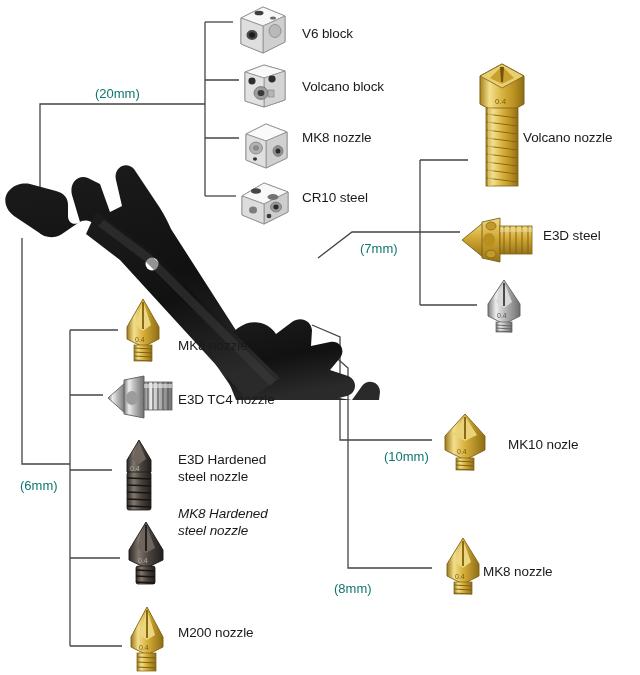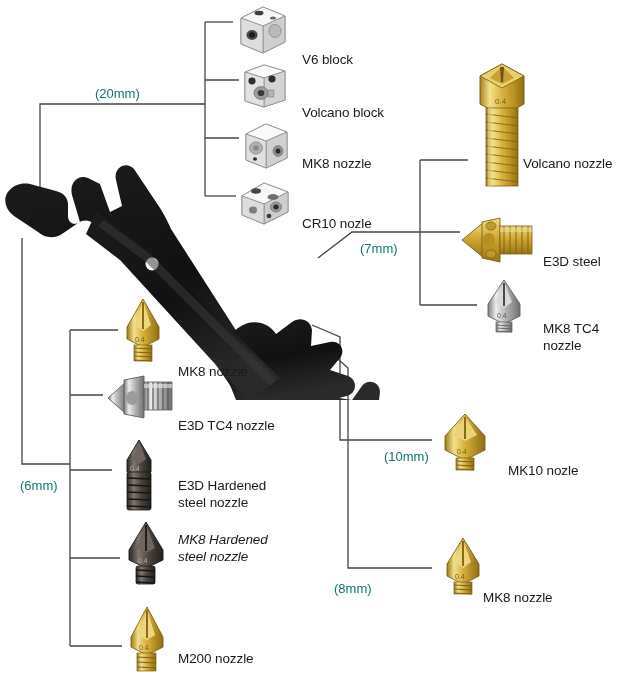--- a/index.html
+++ b/index.html
@@ -16,21 +16,20 @@
     overflow: hidden;
   }
   .label {
     position: absolute;
     font-family: "Liberation Sans", sans-serif;
     font-size: 13.5px;
     color: #1a1a1a;
     line-height: 1.25;
     white-space: pre-line;
     letter-spacing: -0.1px;
-    margin-top: 26px;
   }
   .dim {
     position: absolute;
     font-family: "Liberation Sans", sans-serif;
     font-size: 13px;
     color: #0f766e;
     white-space: nowrap;
   }
   .part {
     position: absolute;
@@ -443,25 +442,24 @@
           <path d="M14,59 L33,60"></path>
           <path d="M14,64 L33,65"></path>
       </g>
       <text x="16" y="47" font-family="Liberation Sans, sans-serif" font-size="7" fill="#7a5c0f">0.4</text>
     </svg>
   </div>
 
   <div class="label" style="left:302px; top:26px;">V6 block</div>
   <div class="label" style="left:302px; top:79px;">Volcano  block</div>
   <div class="label" style="left:302px; top:130px;">MK8 nozzle</div>
-  <div class="label" style="left:302px; top:190px;">CR10 nozle</div>
+  <div class="label" style="left:302px; top:190px;">CR10 steel</div>
 
   <div class="label" style="left:523px; top:130px;">Volcano nozzle</div>
   <div class="label" style="left:543px; top:228px;">E3D steel</div>
-  <div class="label" style="left:543px; top:295px;">MK8 TC4 nozzle</div>
   <div class="label" style="left:508px; top:437px;">MK10 nozle</div>
   <div class="label" style="left:483px; top:564px;">MK8 nozzle</div>
 
   <div class="label" style="left:178px; top:338px;">MK8 nozzle</div>
   <div class="label" style="left:178px; top:392px;">E3D TC4 nozzle</div>
   <div class="label" style="left:178px; top:452px;">E3D Hardened
 steel nozzle</div>
   <div class="label" style="left:178px; top:506px;font-style:italic;">MK8 Hardened
 steel nozzle</div>
   <div class="label" style="left:178px; top:625px;">M200 nozzle</div>

